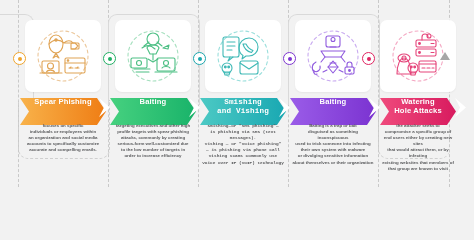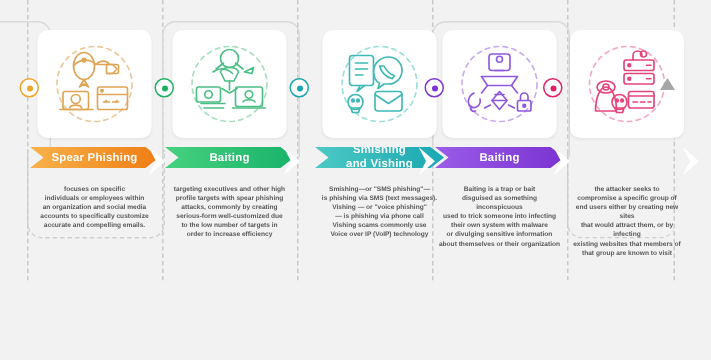--- a/index.html
+++ b/index.html
@@ -27,22 +27,22 @@
   .card{
     position:absolute;left:50%;transform:translateX(-50%);
     top:20px;width:76px;height:72px;background:#ffffff;border-radius:7px;
     display:flex;align-items:center;justify-content:center;
     box-shadow:0 1px 2px rgba(0,0,0,.05);
   }
   .card svg{display:block;}
 
   
   .banner{
-    position:absolute;top:98px;height:14px;left:2px;right:2px;
-    display:flex;align-items:center;justify-content:center;
+    position:absolute;top:98px;height:27px;left:2px;right:2px;
+    display:flex;align-items:flex-start;justify-content:center;
     clip-path:polygon(0 0, calc(100% - 9px) 0, 100% 50%, calc(100% - 9px) 100%, 0 100%, 9px 50%);
   }
   .banner-label{
     color:#ffffff;font-weight:bold;font-size:7.6px;line-height:8.6px;
     text-align:center;letter-spacing:.15px;white-space:pre-line;
     text-shadow:0 0 1px rgba(0,0,0,.06);
   }
   .chev{
     position:absolute;top:98px;height:19px;width:11px;background:#ffffff;
     clip-path:polygon(0 0, 100% 50%, 0 100%, 5px 50%);
@@ -158,21 +158,21 @@
     </div>
     <div class="desc">targeting executives and other high
 profile targets with spear phishing
 attacks, commonly by creating
 serious-form well-customized due
 to the low number of targets in
 order to increase efficiency</div>
   </div>
   <div class="chev" style="left:189px;"></div>
 
-  <div class="col" style="left:208px;width:90px;">
+  <div class="col" style="left:198px;width:90px;font-family:Liberation Mono, monospace;">
     <div class="card">
       <span>
         <svg width="60" height="56" viewBox="0 0 60 56" fill="none" stroke="#3fb9b6" stroke-width="1.1" stroke-linecap="round" stroke-linejoin="round">
           <circle cx="30" cy="28" r="25" stroke-dasharray="3 3" stroke="#9adfdc"></circle>
           <rect x="10" y="9" width="16" height="20" rx="2"></rect>
           <path d="M14 14h8M14 18h8M14 22h5"></path>
           <path d="M17 29l-2 4 5-4"></path>
           <path d="M36 10c5 0 9 4 9 9s-4 9-9 9h-3l-4 3 1-3.5c-3-1.6-4-4.6-4-8 0-5 4.5-9.5 10-9.5z"></path>
           <path d="M33 16c1.5 3 4 5.5 7 6.5l-1.5 2c-4-1-7.5-4.5-8.5-8.5z"></path>
           <rect x="27" y="33" width="18" height="13" rx="2"></rect>
@@ -248,20 +248,24 @@
           <rect x="31" y="33" width="17" height="11" rx="1.5"></rect>
           <path d="M31 36h17"></path>
           <path d="M34 40h3M39 40h3M44 40h2"></path>
           <circle cx="25" cy="40" r="5"></circle>
           <circle cx="23.3" cy="39" r=".9" fill="#e5447a"></circle>
           <circle cx="26.7" cy="39" r=".9" fill="#e5447a"></circle>
           <path d="M22 44h6l-1 3h-4z"></path>
         </svg>
       </span>
     </div>
+    <div class="banner" style="background:linear-gradient(90deg,#ef4a7c,#d81b5f);right:12px;">
+      <span class="banner-label">Watering
+Hole Attacks</span>
+    </div>
     <div class="desc" style="right:14px;">the attacker seeks to
 compromise a specific group of
 end users either by creating new sites
 that would attract them, or by infecting
 existing websites that members of
 that group are known to visit</div>
   </div>
   <div class="chev" style="left:455px;"></div>
 
   <div class="ring" style="left:13px;top:52px;color:#f0a42a;"></div>

